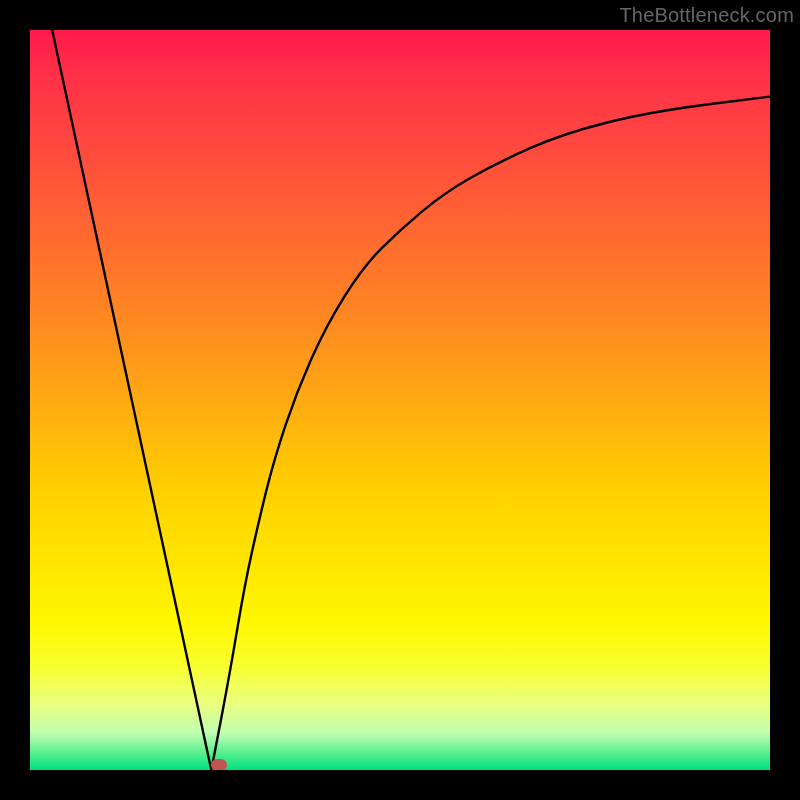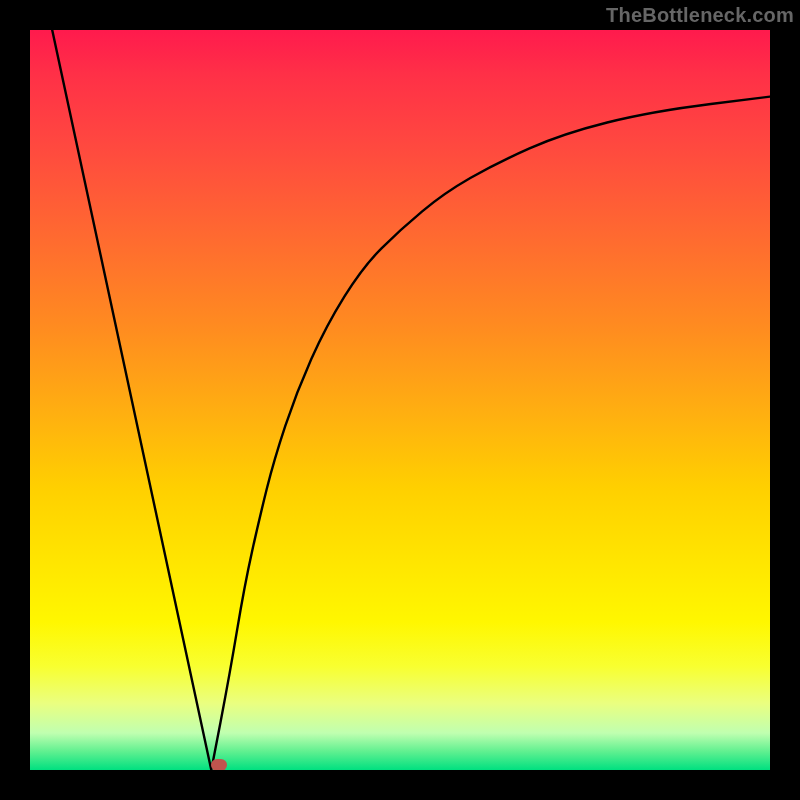--- a/index.html
+++ b/index.html
@@ -16,21 +16,21 @@
     height: 800px;
     background: #000;
     position: relative;
   }
   .watermark {
     position: absolute;
     top: 4px;
     right: 6px;
     color: #666;
     font-size: 20px;
-    font-weight: 700;
+    font-weight: 400;
     z-index: 5;
     letter-spacing: 0.2px;
   }
   .plot-area {
     position: absolute;
     left: 30px;
     top: 30px;
     width: 740px;
     height: 740px;
     overflow: hidden;

